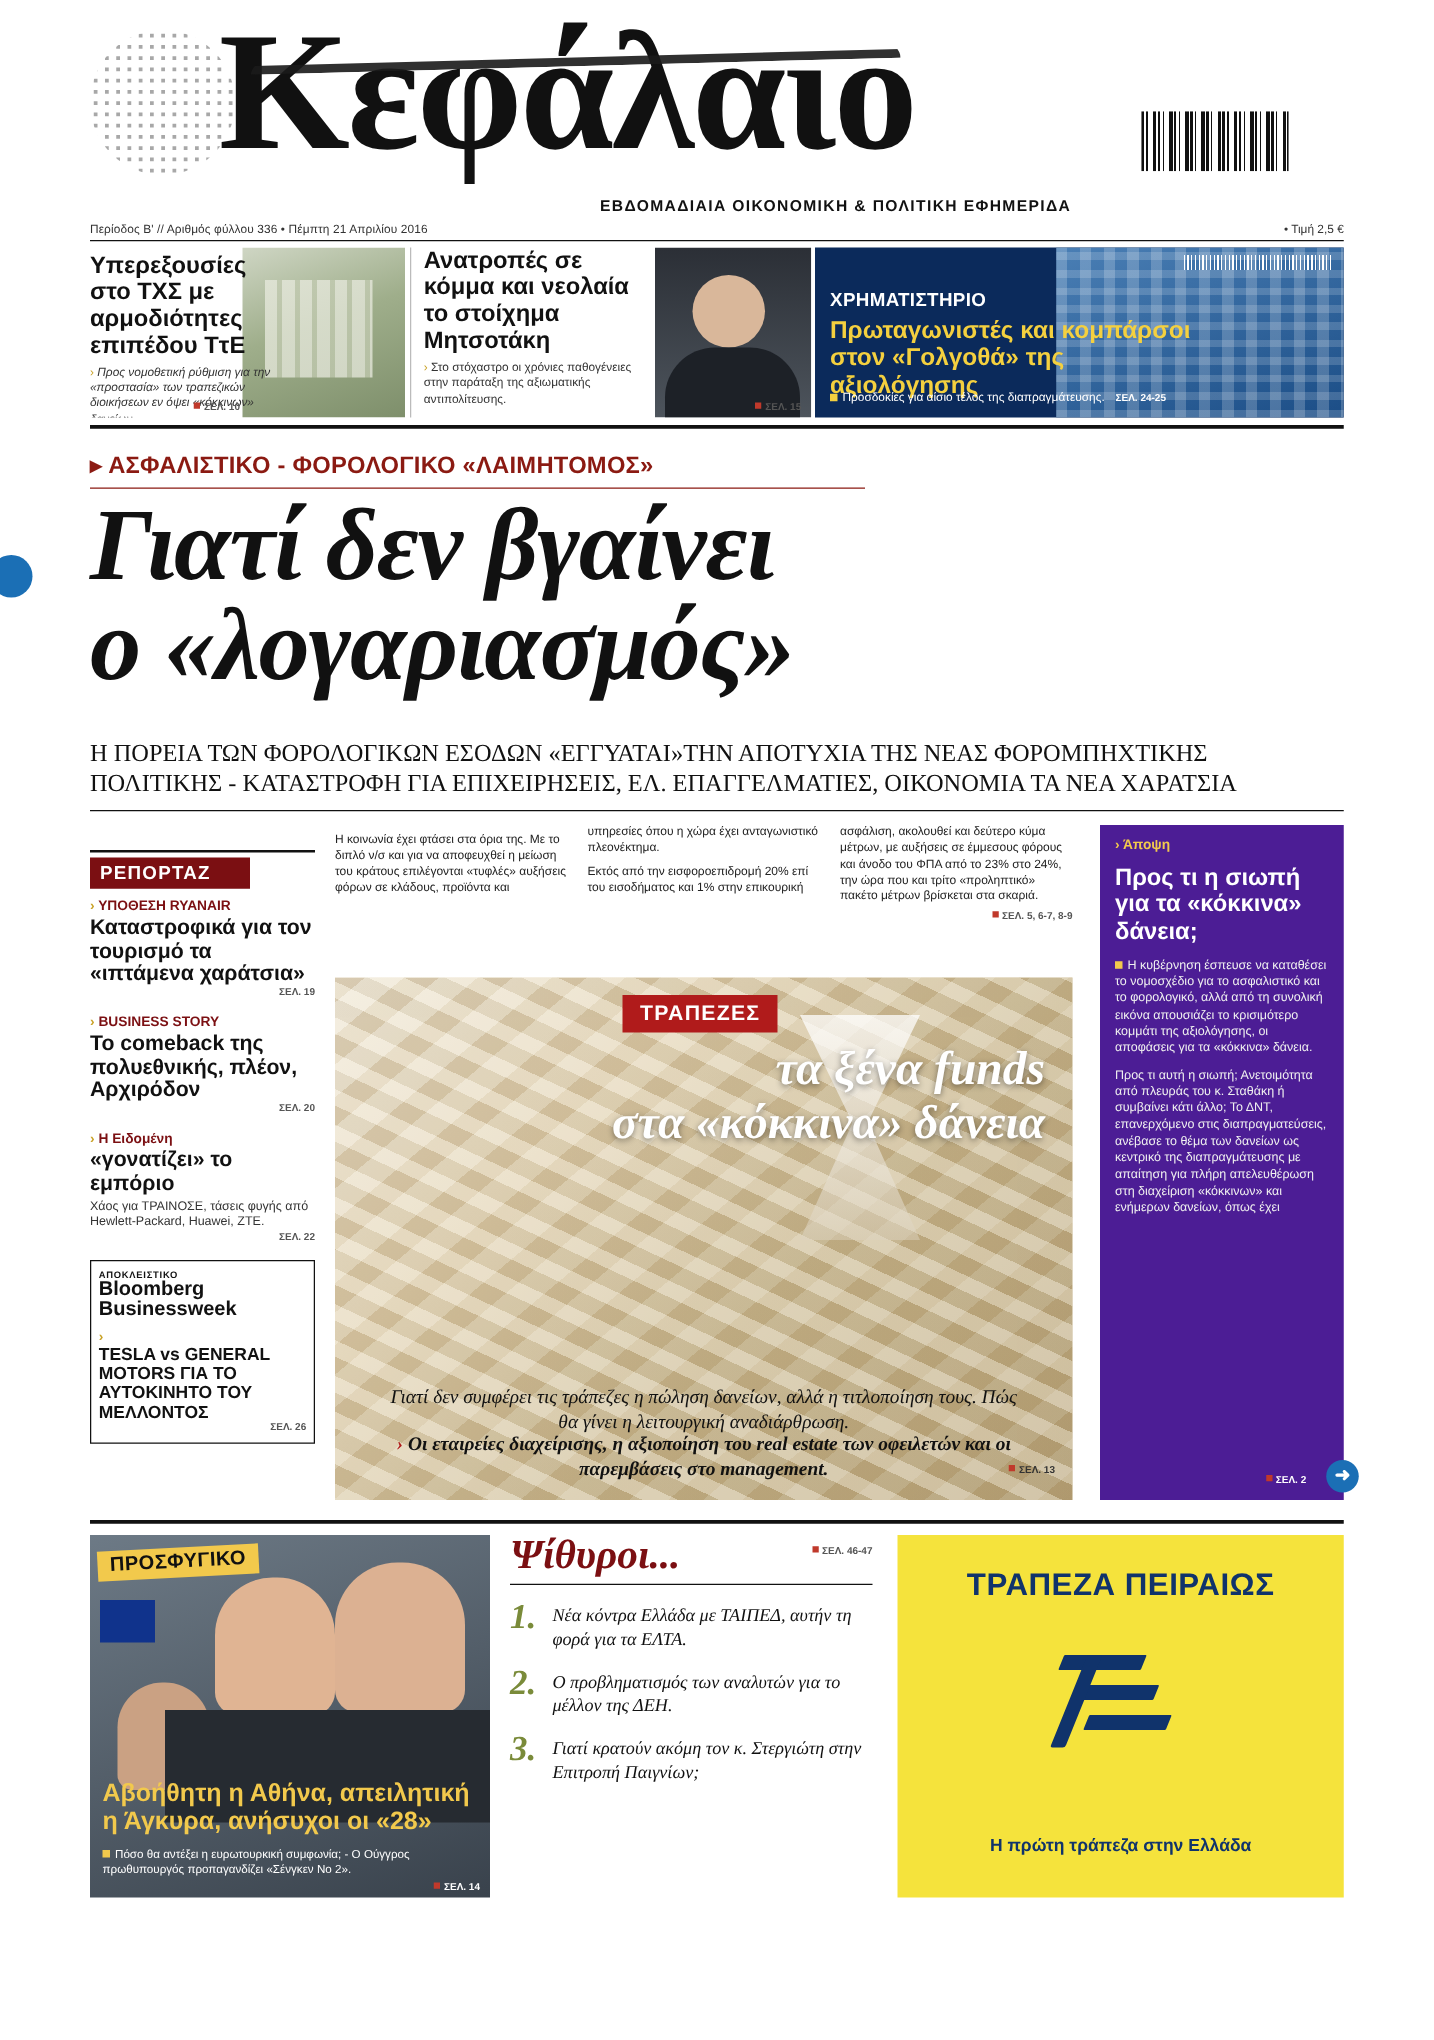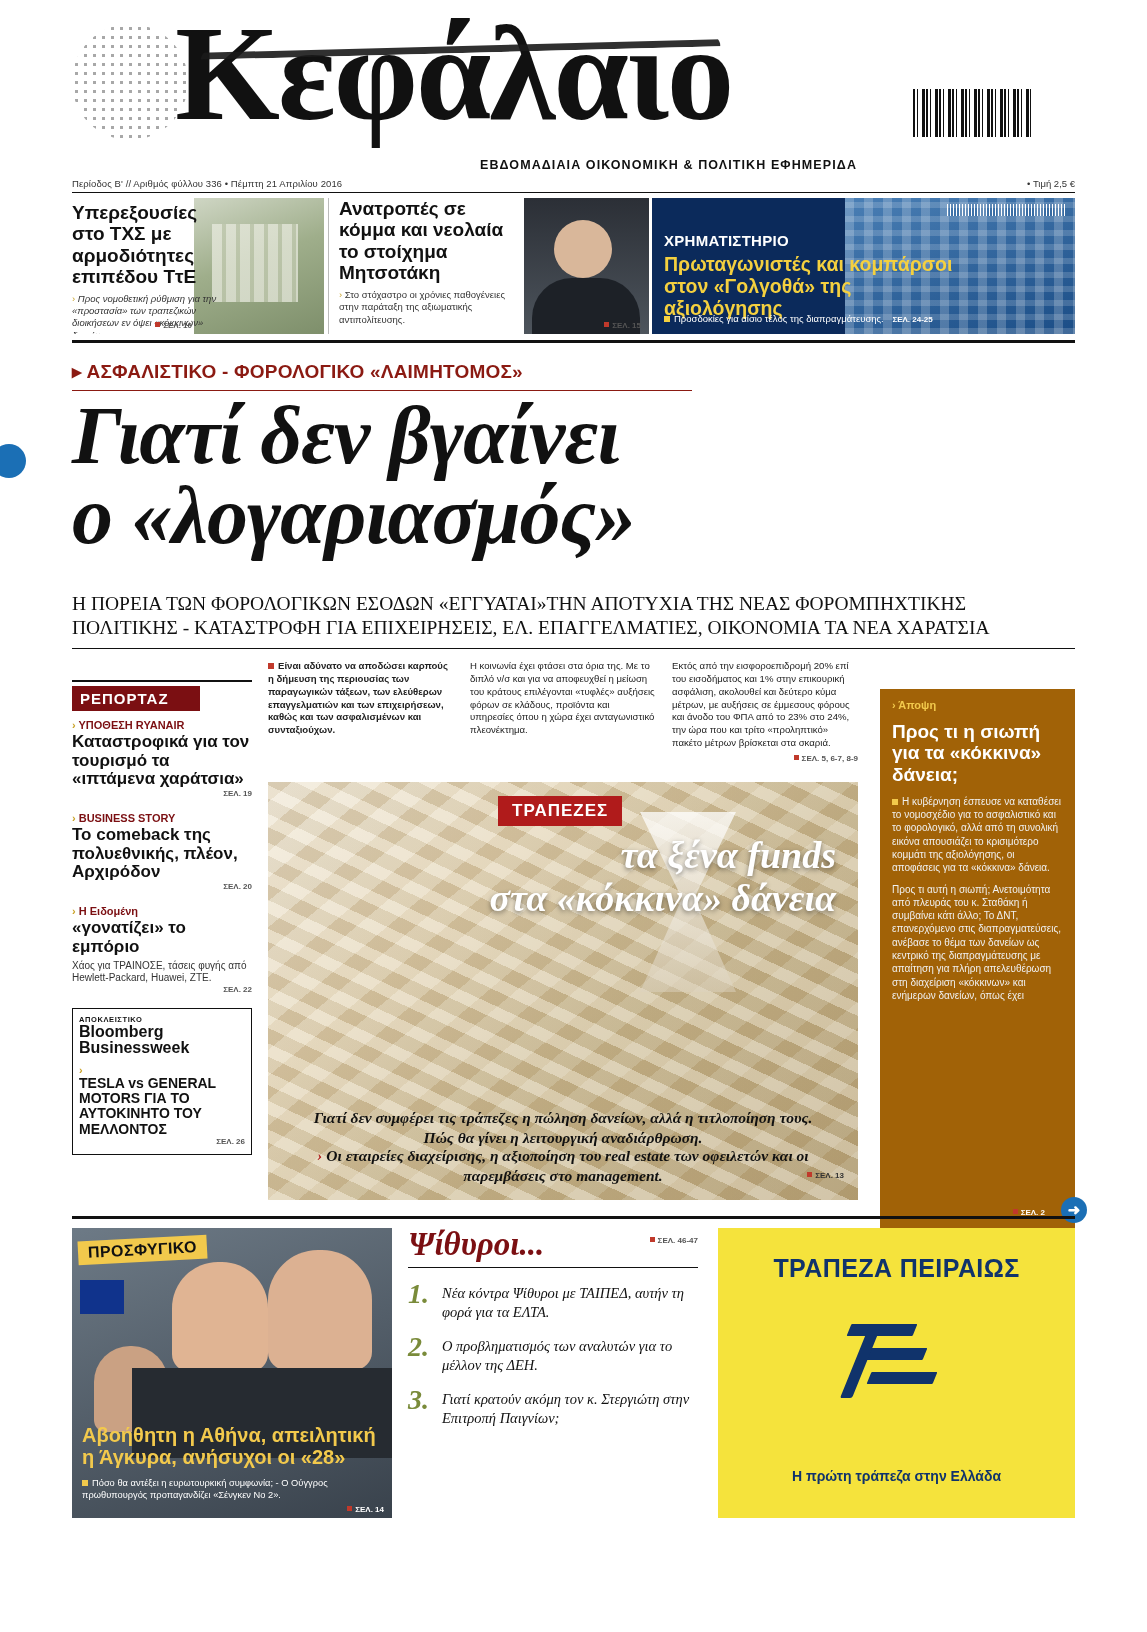--- a/index.html
+++ b/index.html
@@ -190,35 +190,35 @@
     font-size:17px;font-weight:700;letter-spacing:1px;padding:5px 14px;
   }
   .phead{
     position:absolute;left:28px;top:52px;width:540px;
     font-family:"Liberation Serif", serif;font-style:italic;font-weight:700;
     font-size:38px;line-height:1.14;color:#fff;text-align:right;
     text-shadow:0 2px 5px rgba(0,0,0,.45);
   }
   .pcap{
     position:absolute;left:40px;bottom:52px;width:510px;
-    font-family:"Liberation Serif", serif;font-style:italic;font-weight:700;
+    font-family:"Liberation Serif", serif;font-style:italic;font-weight:400;
     font-size:15.5px;line-height:1.3;color:#111;text-align:center;
   }
   .pcap2{
     position:absolute;left:40px;bottom:14px;width:510px;
     font-family:"Liberation Serif", serif;font-style:italic;font-weight:700;
     font-size:15.5px;line-height:1.3;color:#111;text-align:center;
   }
   .pcap2 .car{color:#b01b1b;}
   .psel{position:absolute;right:14px;bottom:20px;font-size:8px;font-weight:700;color:#333;}
 
   
   .opinion{
     position:absolute;left:880px;top:660px;width:195px;height:540px;
-    background:#a16207;color:#fff;padding:10px 12px;box-sizing:border-box;margin-top:29px;
+    background:#4c1d95;color:#fff;padding:10px 12px;box-sizing:border-box;
   }
   .opinion .oplabel{font-size:11px;font-weight:700;color:#f2c94c;margin-bottom:10px;}
   .opinion h4{
     margin:0 0 10px;font-size:19px;line-height:1.12;font-weight:700;color:#fff;
   }
   .opinion p{margin:0 0 8px;font-size:10px;line-height:1.33;color:#f0f0f0;}
   .opinion .sq{display:inline-block;width:6px;height:6px;background:#f2c94c;margin-right:4px;}
   .opinion .sel{position:absolute;right:30px;bottom:12px;font-size:8px;font-weight:700;color:#fff;}
   .arrowdot{
     position:absolute;right:-12px;bottom:6px;width:26px;height:26px;border-radius:50%;
@@ -384,21 +384,20 @@
       </div>
       <div class="item" style="margin:8px 0 0">
         <div class="tag" style="color:#111"><span class="car">›</span> <span style="font-size:14px;line-height:1.1;display:inline-block;">TESLA vs GENERAL MOTORS ΓΙΑ ΤΟ ΑΥΤΟΚΙΝΗΤΟ ΤΟΥ ΜΕΛΛΟΝΤΟΣ</span></div>
         <div class="sel" style="text-align:right">ΣΕΛ. 26</div>
       </div>
     </div>
   </div>
 
   <div class="ctext">
     <div class="cols">
-      <p class="lead" style="margin:0"><span class="sq"></span><span>Είναι αδύνατο να αποδώσει καρπούς η δήμευση της περιουσίας των παραγωγικών τάξεων, των ελεύθερων επαγγελματιών και των επιχειρήσεων, καθώς και των ασφαλισμένων και συνταξιούχων.</span></p>
       <p style="margin:6px 0 0">Η κοινωνία έχει φτάσει στα όρια της. Με το διπλό ν/σ και για να αποφευχθεί η μείωση του κράτους επιλέγονται «τυφλές» αυξήσεις φόρων σε κλάδους, προϊόντα και υπηρεσίες όπου η χώρα έχει ανταγωνιστικό πλεονέκτημα.</p>
       <p style="margin:6px 0 0">Εκτός από την εισφοροεπιδρομή 20% επί του εισοδήματος και 1% στην επικουρική ασφάλιση, ακολουθεί και δεύτερο κύμα μέτρων, με αυξήσεις σε έμμεσους φόρους και άνοδο του ΦΠΑ από το 23% στο 24%, την ώρα που και τρίτο «προληπτικό» πακέτο μέτρων βρίσκεται στα σκαριά.</p>
     </div>
     <span class="selref"><span class="sel-box"></span><span>ΣΕΛ. 5, 6-7, 8-9</span></span>
   </div>
 
   <div class="photoblock">
     <div class="notes"></div>
     <div class="glass"></div>
     <div class="banner">ΤΡΑΠΕΖΕΣ</div>
@@ -435,21 +434,21 @@
     <div class="sel"><span class="sel-box"></span><span>ΣΕΛ. 14</span></div>
   </div>
 
   <div class="whispers">
     <h3>Ψίθυροι...</h3>
     <div class="sel"><span class="sel-box"></span><span>ΣΕΛ. 46-47</span></div>
     <div class="wrule"></div>
 
     <div class="witem">
       <span class="num">1.</span>
-      <p>Νέα κόντρα Ψίθυροι με ΤΑΙΠΕΔ, αυτήν τη φορά για τα ΕΛΤΑ.</p>
+      <p>Νέα κόντρα Ελλάδα με ΤΑΙΠΕΔ, αυτήν τη φορά για τα ΕΛΤΑ.</p>
     </div>
     <div class="witem">
       <span class="num">2.</span>
       <p>Ο προβληματισμός των αναλυτών για το μέλλον της ΔΕΗ.</p>
     </div>
     <div class="witem">
       <span class="num">3.</span>
       <p>Γιατί κρατούν ακόμη τον κ. Στεργιώτη στην Επιτροπή Παιγνίων;</p>
     </div>
   </div>

